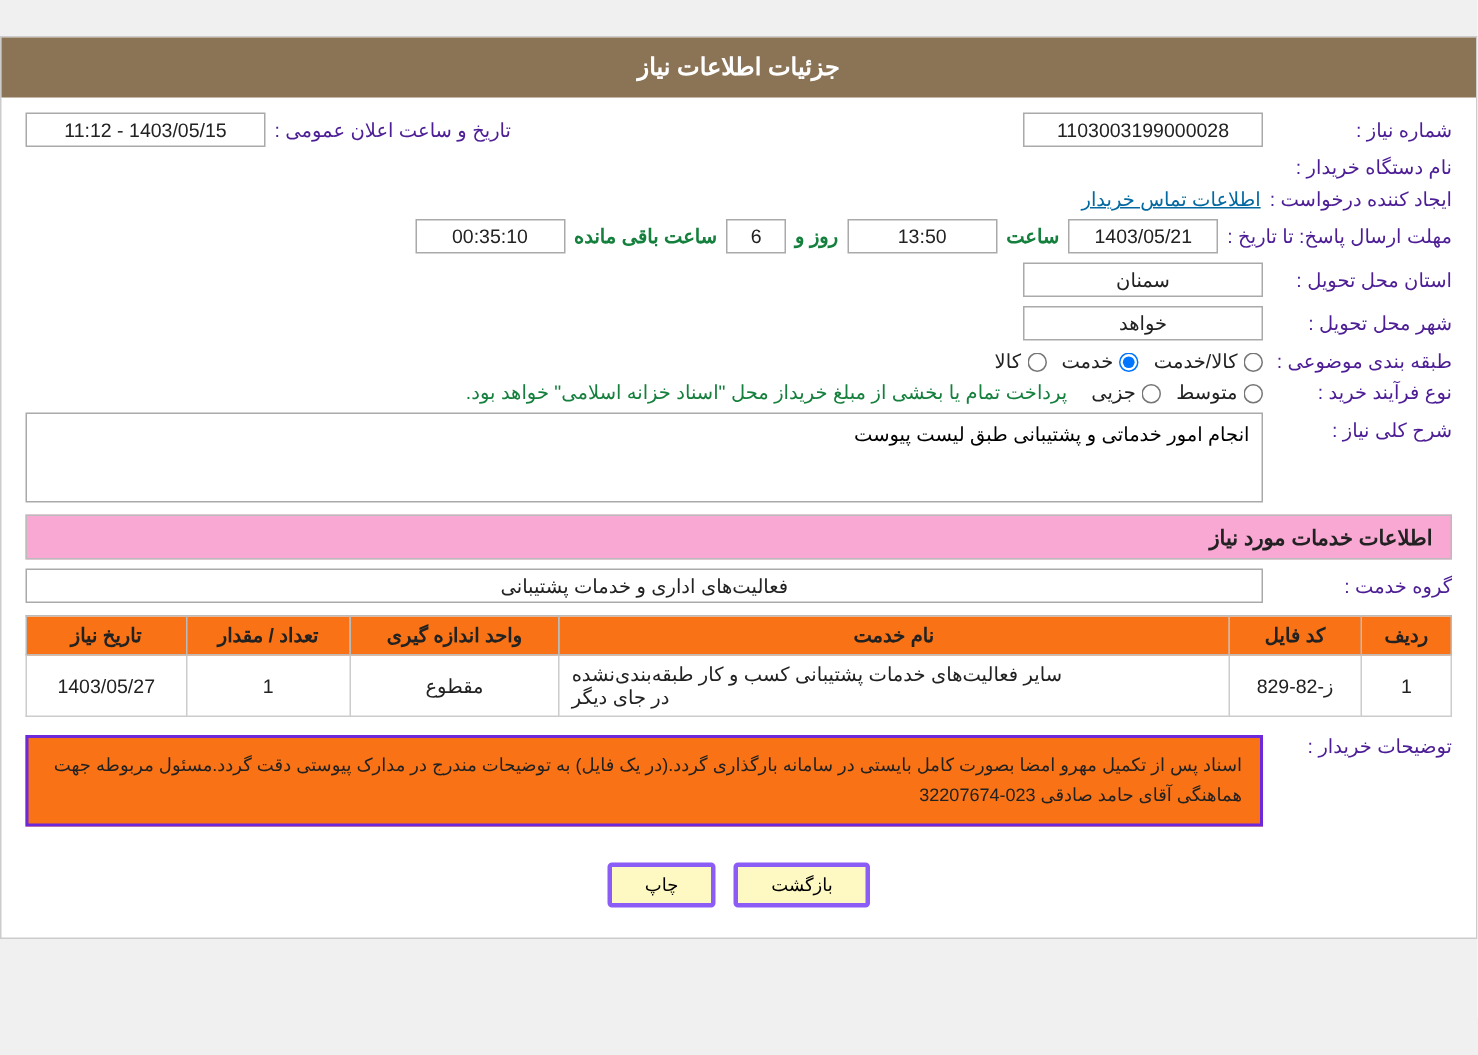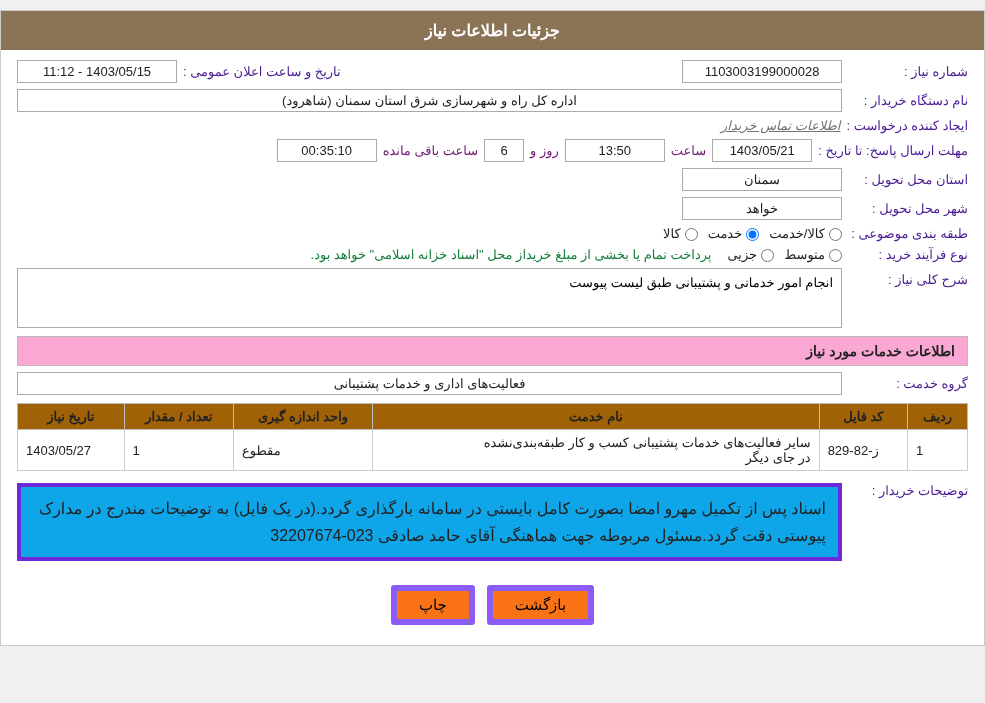--- a/index.html
+++ b/index.html
@@ -5,21 +5,21 @@
     * { box-sizing: border-box; margin: 0; padding: 0; }
     body {
       font-family: Tahoma, Arial, sans-serif;
       background: #f0f0f0;
       direction: rtl;
       font-size: 13px;
       color: #222;
     }
     .page-wrapper {
       max-width: 985px;
-      margin: 10px auto;
+      margin: 24px auto;
       background: #fff;
       border: 1px solid #ccc;
     }
     .page-header {
       background: #8b7355;
       color: #fff;
       text-align: center;
       padding: 10px 0;
       font-size: 16px;
       font-weight: bold;
@@ -43,33 +43,33 @@
     .value-box {
       border: 1px solid #aaa;
       background: #fff;
       padding: 3px 8px;
       min-height: 22px;
       text-align: center;
     }
     .value-box.wide { min-width: 220px; flex: 1; }
     .value-box.medium { min-width: 160px; }
     .value-box.small { min-width: 100px; }
-    .link-blue { color: #737373; cursor: pointer; text-decoration: underline; font-style: italic; }
+    .link-blue { color: #0369a1; cursor: pointer; text-decoration: underline; }
     .section-title {
       background: #f9a8d4;
       border: 1px solid #bbb;
       padding: 6px 12px;
       font-weight: bold;
       font-size: 14px;
       margin: 8px 0 6px 0;
       text-align: right;
     }
     .inline-label {
-      color: #701a75;
-      font-weight: normal;
+      color: #15803d;
+      font-weight: bold;
       white-space: nowrap;
     }
     .radio-group {
       display: flex;
       gap: 10px;
       align-items: center;
       direction: rtl;
     }
     .radio-item {
       display: flex;
@@ -87,53 +87,53 @@
       font-family: Tahoma, Arial, sans-serif;
       font-size: 13px;
     }
     .table-section { margin: 8px 0; }
     table {
       width: 100%;
       border-collapse: collapse;
       font-size: 13px;
     }
     table th {
-      background: #a16207;
+      background: #f97316;
       border: 1px solid #bbb;
       padding: 5px 8px;
       text-align: center;
       font-weight: bold;
     }
     table td {
       border: 1px solid #ccc;
       padding: 5px 8px;
-      text-align: left;
+      text-align: center;
     }
     .note-box {
-      border: 4px solid #6d28d9;
-      background: #0ea5e9;
+      border: 2px solid #6d28d9;
+      background: #f97316;
       padding: 8px 12px;
       margin: 4px 0;
       text-align: right;
       line-height: 1.7;
-      font-size: 16px;
+      font-size: 12px;
     }
     .action-row {
       display: flex;
       justify-content: center;
       gap: 12px;
       padding: 14px 0 10px 0;
     }
     .btn {
       padding: 5px 22px;
-      border: 6px solid #8b5cf6;
-      background: #f97316;
+      border: 3px solid #8b5cf6;
+      background: #fef9c3;
       cursor: pointer;
       font-family: Tahoma, Arial, sans-serif;
-      font-size: 15px;
+      font-size: 12px;
       border-radius: 3px;
     }
     .date-time-row {
       display: flex;
       align-items: center;
       gap: 6px;
       flex-wrap: wrap;
     }
   </style>
 </head>
@@ -150,21 +150,20 @@
     <div class="form-row">
       <span class="label">شماره نیاز :</span>
       <div class="value-box medium">1103003199000028</div>
       <span style="flex:1"></span>
       <span class="label">تاریخ و ساعت اعلان عمومی :</span>
       <div class="value-box medium">1403/05/15 - 11:12</div>
     </div>
 
     <div class="form-row">
       <span class="label">نام دستگاه خریدار :</span>
-      <div class="value-box wide">اداره کل راه و شهرسازی شرق استان سمنان (شاهرود)</div>
     </div>
 
     <div class="form-row">
       <span class="label">ایجاد کننده درخواست :</span>
       <span class="link-blue">اطلاعات تماس خریدار</span>
     </div>
 
     <div class="form-row date-time-row">
       <span class="label">مهلت ارسال پاسخ: تا تاریخ :</span>
       <div class="value-box small">1403/05/21</div>
@@ -240,21 +239,21 @@
             <th>نام خدمت</th>
             <th>واحد اندازه گیری</th>
             <th>تعداد / مقدار</th>
             <th>تاریخ نیاز</th>
           </tr>
         </thead>
         <tbody id="services-tbody">
         <tr>
         <td>1</td>
         <td>ز-82-829</td>
-        <td style="text-align:right;">سایر فعالیت‌های خدمات پشتیبانی کسب و کار طبقه‌بندی‌نشده<br>در جای دیگر</td>
+        <td style="text-align:left;">سایر فعالیت‌های خدمات پشتیبانی کسب و کار طبقه‌بندی‌نشده<br>در جای دیگر</td>
         <td>مقطوع</td>
         <td>1</td>
         <td>1403/05/27</td>
       </tr>
           </tbody>
       </table>
     </div>
 
     <div class="form-row" style="align-items: flex-start; margin-top:6px;">
       <span class="label" style="margin-top:4px;">توضیحات خریدار :</span>

